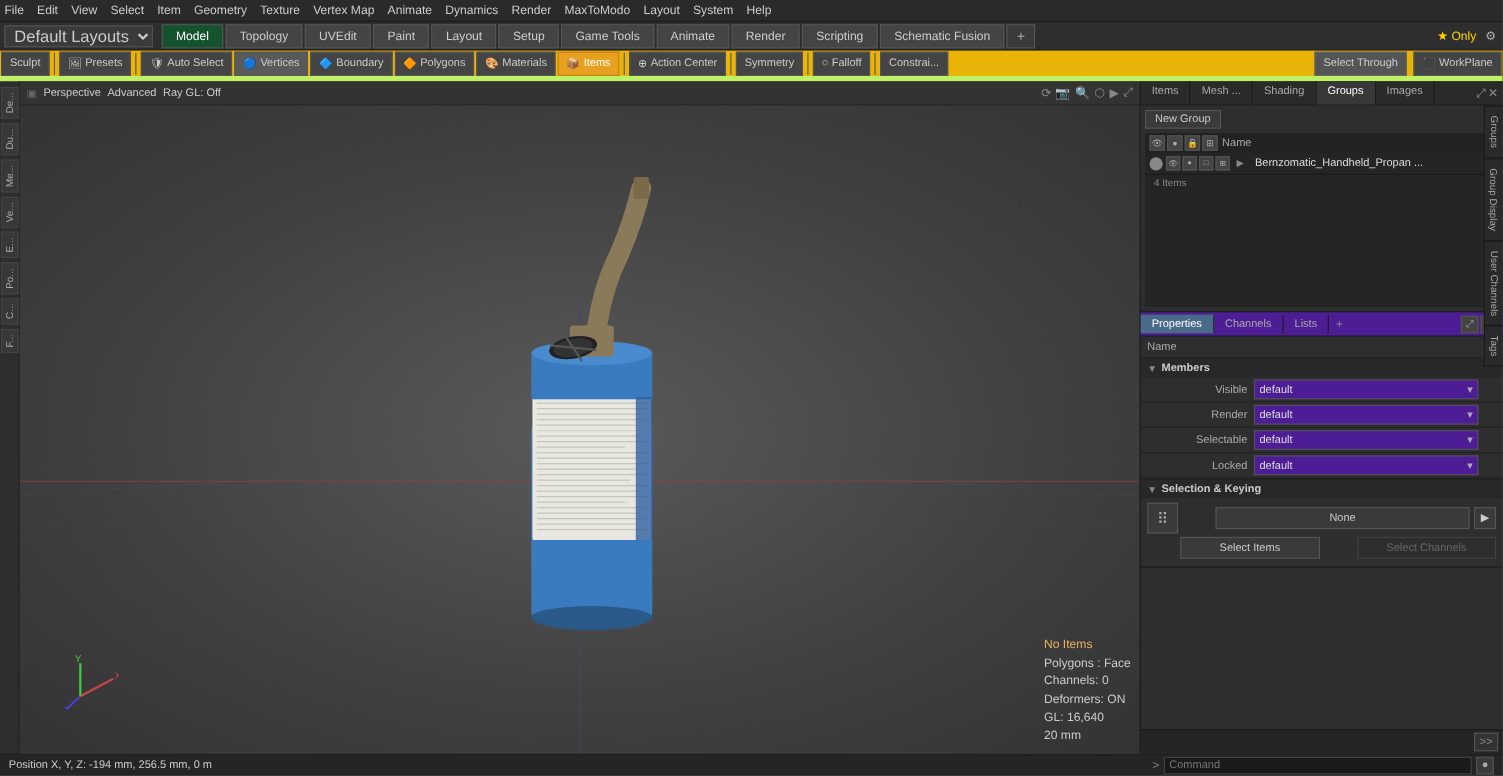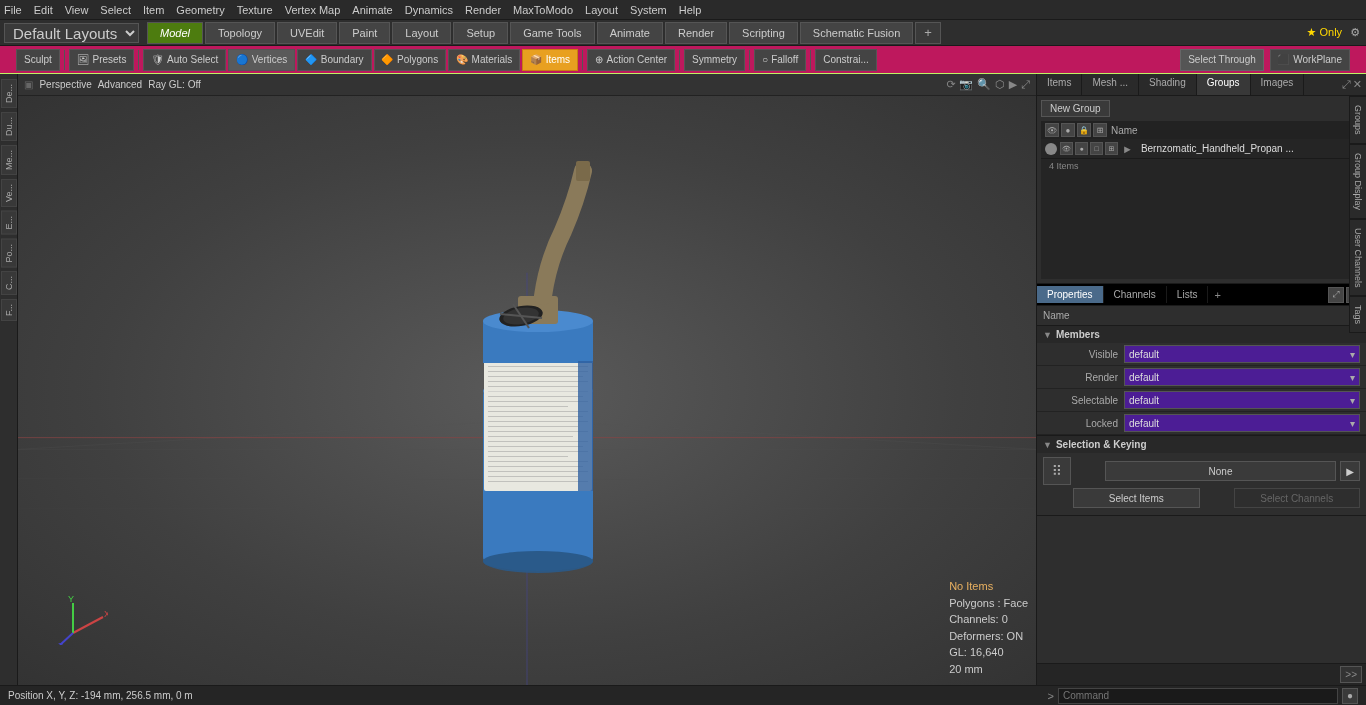--- a/index.html
+++ b/index.html
@@ -7,27 +7,27 @@
 
     
     #top-menu { display: flex; align-items: center; background: #2a2a2a; height: 20px; padding: 0 4px; gap: 12px; border-bottom: 1px solid #1a1a1a; }
     #top-menu span { cursor: pointer; color: #ccc; font-size: 11px; }
 
     
     #layout-bar { display: flex; align-items: center; background: #2e2e2e; height: 26px; border-bottom: 1px solid #1a1a1a; }
     #layout-dropdown { background: #3a3a3a; color: #ccc; border: 1px solid #555; height: 20px; font-size: 15px; padding: 0 4px; margin-left: 4px; }
     #layout-tabs { display: flex; margin-left: 8px; gap: 2px; }
     .layout-tab { background: #444; color: #ccc; padding: 2px 12px; border: 1px solid #555; font-size: 11px; cursor: pointer; height: 22px; display: flex; align-items: center; }
-    .layout-tab.active { background: #4d7c0f; color: #fff; font-style: italic; }
+    .layout-tab.active { background: #14532d; color: #fff; }
     #plus-tab { background: #3a3a3a; color: #aaa; border: 1px solid #555; padding: 2px 8px; font-size: 13px; cursor: pointer; height: 22px; display: flex; align-items: center; }
     #star-label { margin-left: auto; color: #ffd700; font-size: 11px; padding-right: 8px; }
     #settings-icon-top { color: #aaa; padding-right: 6px; cursor: pointer; }
 
     
-    #toolbar { display: flex; align-items: center; background: #be185d; height: 28px; border-bottom: 1px solid #bef264; gap: 2px; padding: 0 16px; }
+    #toolbar { display: flex; align-items: center; background: #eab308; height: 28px; border-bottom: 5px solid #bef264; gap: 2px; padding: 0 1px; }
     .tool-btn { background: #444; color: #ccc; border: 1px solid #555; padding: 2px 7px; font-size: 10px; cursor: pointer; height: 22px; display: flex; align-items: center; gap: 3px; white-space: nowrap; }
     .tool-btn.active { background: #e8a020; color: #fff; border-color: #c88010; }
     .tool-btn.semi-active { background: #5a5a5a; }
     .tool-sep { width: 1px; background: #555; height: 20px; margin: 0 2px; }
     #select-through-btn { background: #555; color: #ccc; border: 1px solid #666; padding: 2px 7px; font-size: 10px; cursor: pointer; height: 22px; margin-left: auto; display: flex; align-items: center; gap: 3px; }
 
     
     #main { display: flex; height: calc(705px - 20px - 26px - 28px - 20px); }
 
     
@@ -63,40 +63,40 @@
     #groups-list { background: #252525; min-height: 140px; }
     .group-item { display: flex; align-items: center; padding: 3px 4px; border-bottom: 1px solid #1a1a1a; }
     .group-item .vis-dot { width: 12px; height: 12px; background: #888; border-radius: 50%; margin-right: 3px; }
     .group-item-icons { display: flex; gap: 2px; margin-right: 4px; }
     .group-icon { width: 13px; height: 13px; background: #444; border: 1px solid #555; display: flex; align-items: center; justify-content: center; font-size: 7px; color: #aaa; }
     .group-item-name { font-size: 10px; color: #ddd; flex: 1; margin-left: 4px; }
     .group-item-plus { color: #888; font-size: 11px; margin-right: 4px; cursor: pointer; }
     .group-sub { font-size: 9px; color: #888; padding: 2px 8px; }
 
     
-    #props-tabs { display: flex; background: #000000; height: 22px; border-bottom: 1px solid #1a1a1a; align-items: center; }
+    #props-tabs { display: flex; background: #4c1d95; height: 22px; border-bottom: 1px solid #1a1a1a; align-items: center; }
     .props-tab { padding: 3px 10px; font-size: 10px; cursor: pointer; color: #aaa; border-right: 1px solid #1a1a1a; }
     .props-tab.active { background: #4a6a8a; color: #fff; }
     .props-tab-add { padding: 2px 6px; color: #888; cursor: pointer; }
     .props-expand-btns { margin-left: auto; display: flex; gap: 2px; padding-right: 4px; }
     .expand-btn { width: 16px; height: 16px; background: #444; border: 1px solid #555; color: #aaa; font-size: 9px; display: flex; align-items: center; justify-content: center; cursor: pointer; }
 
     
     #name-row { display: flex; align-items: center; padding: 4px 6px; border-bottom: 1px solid #1a1a1a; }
     #name-label { color: #aaa; font-size: 10px; margin-right: 6px; min-width: 40px; }
     #name-value { background: #3a3a3a; color: #ddd; border: 1px solid #555; flex: 1; font-size: 10px; padding: 1px 4px; height: 18px; }
 
     
     .section { border-bottom: 1px solid #1a1a1a; }
     .section-header { display: flex; align-items: center; padding: 3px 6px; background: #282828; cursor: pointer; }
     .section-arrow { color: #888; margin-right: 4px; font-size: 9px; }
     .section-title { color: #ccc; font-size: 10px; font-weight: bold; }
 
     
-    .prop-row { display: flex; align-items: center; padding: 2px 6px; border-bottom: 1px solid #222; }
+    .prop-row { display: flex; align-items: center; padding: 2px 22px; border-bottom: 1px solid #222; }
     .prop-label { color: #aaa; font-size: 10px; min-width: 75px; text-align: right; margin-right: 6px; }
     .prop-dropdown { flex: 1; background: #4c1d95; color: #ddd; border: 1px solid #555; font-size: 10px; padding: 1px 4px; height: 18px; display: flex; align-items: center; justify-content: space-between; cursor: pointer; }
     .prop-dropdown-arrow { color: #aaa; }
 
     
     #sel-keying { padding: 4px 6px; }
     .sel-row { display: flex; align-items: center; gap: 4px; margin-bottom: 3px; }
     .sel-icon-box { width: 28px; height: 28px; background: #3a3a3a; border: 1px solid #555; display: flex; align-items: center; justify-content: center; }
     .sel-btn { background: #3a3a3a; color: #ccc; border: 1px solid #555; padding: 2px 8px; font-size: 10px; cursor: pointer; height: 20px; flex: 1; display: flex; align-items: center; justify-content: center; margin-left: 30px; }
     .sel-btn.disabled { color: #666; border-color: #444; background: #2e2e2e; }

